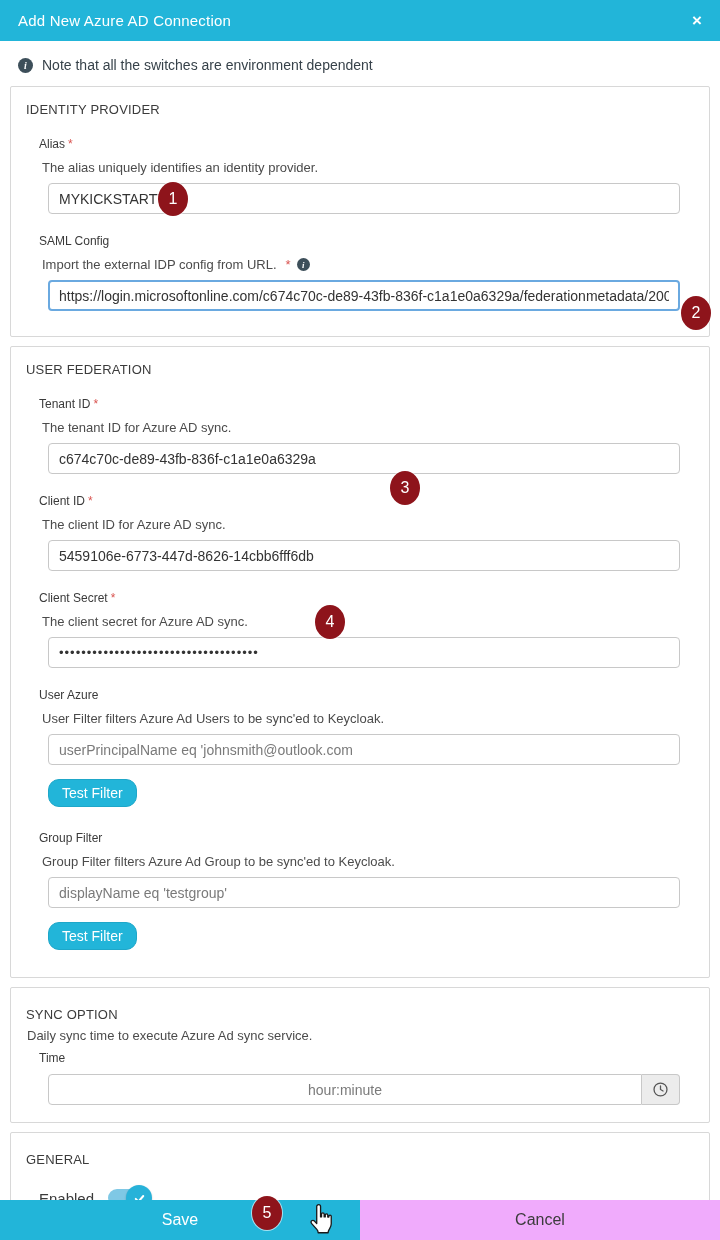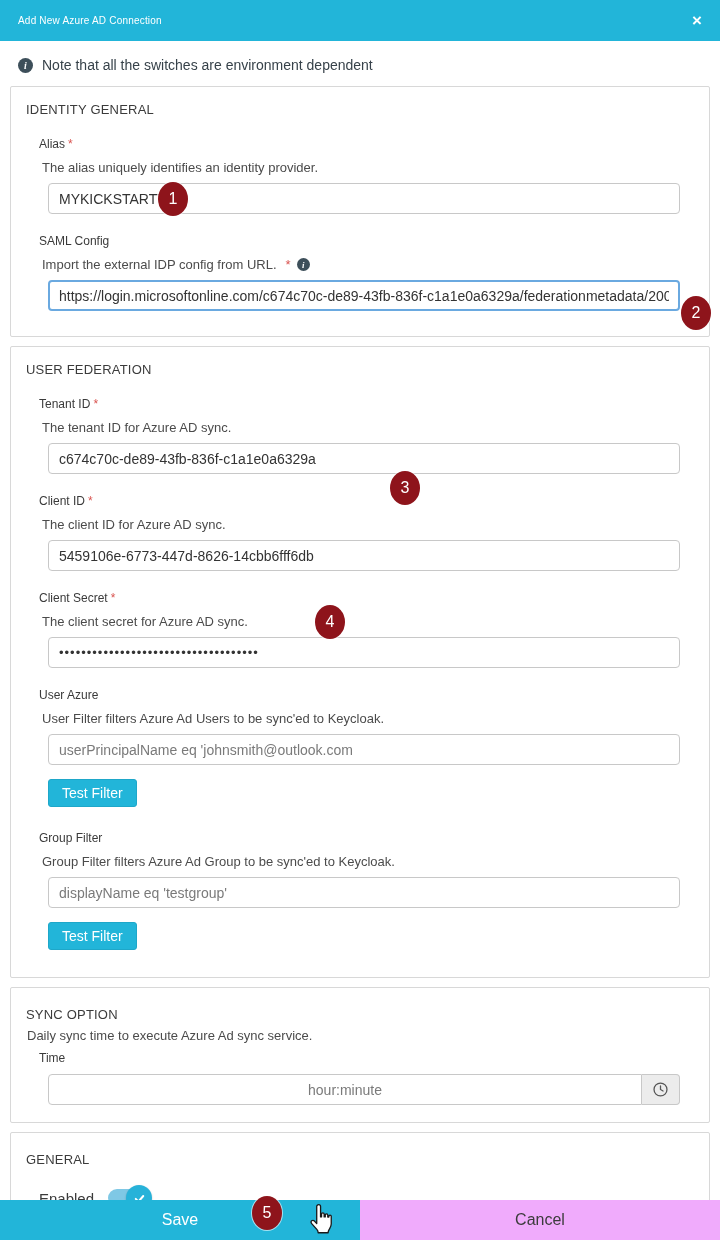--- a/index.html
+++ b/index.html
@@ -7,21 +7,21 @@
     width:720px;height:1240px;position:relative;overflow:hidden;
     background:#ffffff;
     font-family:"Liberation Sans","DejaVu Sans",sans-serif;
     color:#3b3b3b;-webkit-font-smoothing:antialiased;
   }
   
   .modal-header{
     height:41px;background:#22b5d9;display:flex;align-items:center;
     justify-content:space-between;padding:0 18px;box-sizing:border-box;
   }
-  .modal-title{color:#ffffff;font-size:10px;font-weight:400;letter-spacing:.2px;}
+  .modal-title{color:#ffffff;font-size:15px;font-weight:400;letter-spacing:.2px;}
   .close-btn{color:#ffffff;font-size:17px;font-weight:700;cursor:pointer;line-height:1;}
   
   .note-row{
     display:flex;align-items:center;gap:9px;padding:16px 18px 13px 18px;
     font-size:14px;color:#37424a;
   }
   .info-icon{
     width:15px;height:15px;border-radius:50%;background:#3d4f5a;color:#fff;
     font-size:10px;font-weight:700;display:inline-flex;align-items:center;
     justify-content:center;font-style:italic;font-family:"Liberation Serif",serif;
@@ -41,21 +41,21 @@
   .txt-input{
     width:100%;box-sizing:border-box;height:31px;border:1px solid #c8c8c8;
     border-radius:4px;padding:4px 10px;font-size:14px;color:#333;
     font-family:"Liberation Sans","DejaVu Sans",sans-serif;outline:none;background:#fff;
   }
   .txt-input::placeholder{color:#7a7a7a;opacity:1;}
   .txt-input.focused{border:2px solid #6aa9e0;padding:3px 9px;}
   .secret{letter-spacing:1px;font-size:13px;}
   .btn-teal{
     display:inline-block;background:#22b5d9;color:#fff;border:1px solid #1ea7c9;
-    border-radius:3px;font-size:14px;padding:5px 13px;margin:14px 0 4px 22px;
+    border-radius:11px;font-size:14px;padding:5px 13px;margin:14px 0 4px 22px;
     cursor:pointer;font-family:inherit;
   }
   
   .input-group{display:flex;margin:0 14px 2px 22px;}
   .input-group .txt-input{border-top-right-radius:0;border-bottom-right-radius:0;text-align:center;}
   .input-addon{
     flex:0 0 38px;height:31px;box-sizing:border-box;border:1px solid #c8c8c8;
     border-left:none;border-top-right-radius:4px;border-bottom-right-radius:4px;
     background:#ececec;display:flex;align-items:center;justify-content:center;cursor:pointer;
   }
@@ -96,21 +96,21 @@
   <span class="modal-title">Add New Azure AD Connection</span>
   <span class="close-btn">×</span>
 </div>
 
 <div class="note-row">
   <span class="info-icon">i</span>
   <span>Note that all the switches are environment dependent</span>
 </div>
 
 <div class="panel">
-  <div class="sec-title">IDENTITY GENERAL</div>
+  <div class="sec-title">IDENTITY PROVIDER</div>
 
   <div class="fld-label">
     <span>Alias</span><span class="req">*</span>
   </div>
   <div class="fld-help">The alias uniquely identifies an identity provider.</div>
   <div class="fld-input-wrap">
     <input class="txt-input" value="MYKICKSTARTTA" style="">
   </div>
 
   <div class="fld-label">SAML Config</div>

